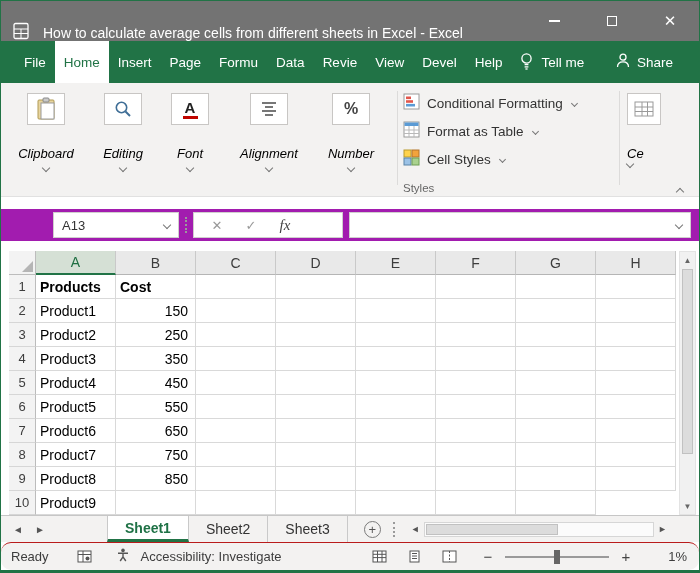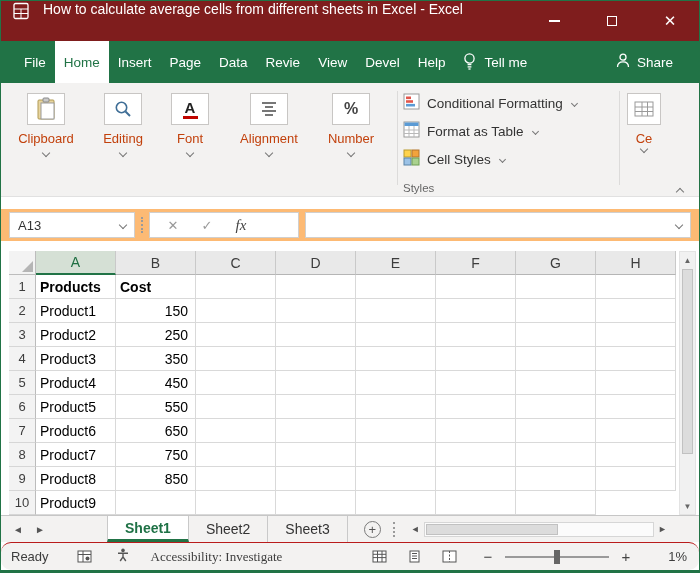--- a/index.html
+++ b/index.html
@@ -5,61 +5,61 @@
   * { margin:0; padding:0; box-sizing:border-box; }
   body { background:#fff; }
   #win {
     position:relative; width:700px; height:573px; overflow:hidden;
     font-family:"Liberation Sans", sans-serif;
     background:#fff;
     border:1px solid #217346; border-bottom:3px solid #217346;
   }
   
   .titlebar { position:absolute; top:0; left:0; width:100%; height:40px;
-    background:#7f1d1d; display:flex; align-items:flex-start; color:#fff; }
+    background:#737373; display:flex; align-items:flex-end; color:#fff; }
   .app-icon { margin-left:10px; display:flex; }
   .title { margin-left:12px; font-size:14px; white-space:nowrap; }
   .win-controls { margin-left:auto; display:flex; height:100%; }
   .wc { width:58px; height:100%; display:flex; align-items:center; justify-content:center; color:#fff; font-size:15px; cursor:default; }
   .min-bar { width:11px; height:2px; background:#fff; display:inline-block; }
   .max-box { width:10px; height:10px; border:1.4px solid #fff; display:inline-block; }
   
   .menubar { position:absolute; top:40px; left:0; width:100%; height:42px;
     background:#217346; display:flex; align-items:stretch; color:#fff; font-size:13.5px; }
   #menu-tabs { display:flex; align-items:stretch; margin-left:14px; }
   .mtab { padding:0 9px; display:flex; align-items:center; cursor:default; white-space:nowrap; }
   .mtab.active { background:#fff; color:#217346; }
   .tellme { display:flex; align-items:center; gap:7px; margin-left:8px; white-space:nowrap; }
   .share { display:flex; align-items:center; gap:7px; margin-left:auto; margin-right:26px; white-space:nowrap; }
   
   .ribbon { position:absolute; top:82px; left:0; width:100%; height:114px;
     background:#f3f2f1; border-bottom:1px solid #e1e1e1; }
   .rgroup { position:absolute; top:10px; display:flex; flex-direction:column; align-items:center; }
   .icon-box { width:38px; height:32px; background:#fff; border:1px solid #c8c6c4;
     display:flex; align-items:center; justify-content:center; }
-  .rg-label { font-size:13px; color:#c2410c; margin-top:6px; }
+  .rg-label { font-size:13px; color:#000000; margin-top:21px;font-style:italic; }
   .chev { width:6px; height:6px; border-right:1.4px solid #777; border-bottom:1.4px solid #777;
     transform:rotate(45deg); display:inline-block; }
   .rgroup .chev { margin-top:4px; }
   .chev.up { transform:rotate(225deg); }
   .font-a { display:flex; flex-direction:column; align-items:center; line-height:1; }
   .font-a span { font-size:15px; font-weight:bold; color:#222; }
   .font-a i { display:block; width:15px; height:3px; background:#c00500; margin-top:1px; }
   .pct { font-size:16px; font-weight:bold; color:#444; }
   .styles-list { position:absolute; left:402px; top:6px; width:212px; display:flex; flex-direction:column; }
   .styles-item { display:flex; align-items:center; gap:7px; height:28px; font-size:13.5px; color:#333; cursor:default; }
   .styles-item .chev { margin-left:2px; width:5px; height:5px; }
   .styles-caption { position:absolute; left:402px; width:212px; top:99px; text-align:left;
     font-size:11.5px; color:#666; }
   .vdiv { position:absolute; top:8px; height:94px; width:1px; background:#dcdbda; }
-  .cells-group { position:absolute; left:626px; top:10px; display:flex; flex-direction:column; align-items:center; }
+  .cells-group { position:absolute; left:626px; top:10px; display:flex; flex-direction:column; }
   .collapse { position:absolute; right:12px; top:94px; padding:4px; }
   
   .formula-row { position:absolute; top:208px; left:0; width:100%; height:32px;
-    display:flex; align-items:center; background:#fdba74; }
+    display:flex; align-items:center; background:#a21caf;padding-left:44px; }
   .namebox { margin-left:8px; width:126px; height:26px; background:#fff; border:1px solid #d0cfce;
     display:flex; align-items:center; font-size:13px; color:#333; padding:0 8px; }
   .namebox .chev { margin-left:auto; }
   .dotsep { height:16px; border-left:2px dotted #9a9a9a; margin:0 6px; }
   .fbox { height:26px; width:150px; background:#fff; border:1px solid #d0cfce;
     display:flex; align-items:center; padding:0 6px; }
   .fbtn { width:34px; text-align:center; color:#999; font-size:13px; cursor:default; }
   .fbtn.fx { font-family:"Liberation Serif", serif; font-style:italic; font-size:15px; color:#444; }
   .formula-input { flex:1; height:26px; background:#fff; border:1px solid #d0cfce;
     margin-left:6px; margin-right:8px; display:flex; align-items:center; padding:0 8px; font-size:13px; }
@@ -106,21 +106,21 @@
   .hs-btn { width:17px; text-align:center; color:#555; font-size:9px; cursor:default; }
   .hs-track { flex:1; height:15px; background:#fbfbfb; border:1px solid #d6d6d6; position:relative; }
   .hs-thumb { position:absolute; left:1px; top:1px; bottom:1px; width:58%;
     background:#dcdcdc; border:1px solid #c1c1c1; }
   
   .statusbar { position:absolute; top:541px; left:0; width:100%; height:28px;
     background:#f3f2f1; border-top:1px solid #b91c1c; display:flex; align-items:center;
     font-size:13px; color:#3d3d3d;border-radius:10px; }
   .sb-ready { margin-left:10px; }
   .sb-macro { margin-left:28px; display:flex; }
-  .sb-acc { margin-left:24px; display:flex; align-items:center; gap:21px;font-family:Liberation Serif, serif; }
+  .sb-acc { margin-left:24px; display:flex; align-items:center; gap:11px; }
   .sb-right { margin-left:auto; display:flex; align-items:center; margin-right:12px; }
   .view-ic { display:flex; padding:0 10px; }
   .zoomctl { display:flex; align-items:center; margin-left:14px; gap:10px; }
   .zbtn { font-size:15px; color:#444; width:14px; text-align:center; cursor:default; }
   .zoom-slider { position:relative; width:104px; height:16px; }
   .zs-track { position:absolute; top:7px; left:0; right:0; height:2px; background:#9a9a9a; }
   .zs-tick { position:absolute; left:50%; top:3px; width:1px; height:10px; background:#9a9a9a; }
   .zs-thumb { position:absolute; left:calc(50% - 3px); top:1px; width:6px; height:14px; background:#666; }
   .zoom-pct { margin-left:4px; width:40px; text-align:right; }
 </style>
@@ -149,20 +149,21 @@
       <div class="wc">✕</div>
     </div>
   </div>
 
   <div class="menubar">
     <div id="menu-tabs">
         <div class="mtab">File</div>
         <div class="mtab active">Home</div>
         <div class="mtab">Insert</div>
         <div class="mtab">Page</div>
+        <div class="mtab">Formu</div>
         <div class="mtab">Data</div>
         <div class="mtab">Revie</div>
         <div class="mtab">View</div>
         <div class="mtab">Devel</div>
         <div class="mtab">Help</div>
       </div>
     <div class="tellme">
       <span>
         <svg width="15" height="18" viewBox="0 0 15 18">
           <circle cx="7.5" cy="6.5" r="4.6" fill="none" stroke="#fff" stroke-width="1.3"></circle>

